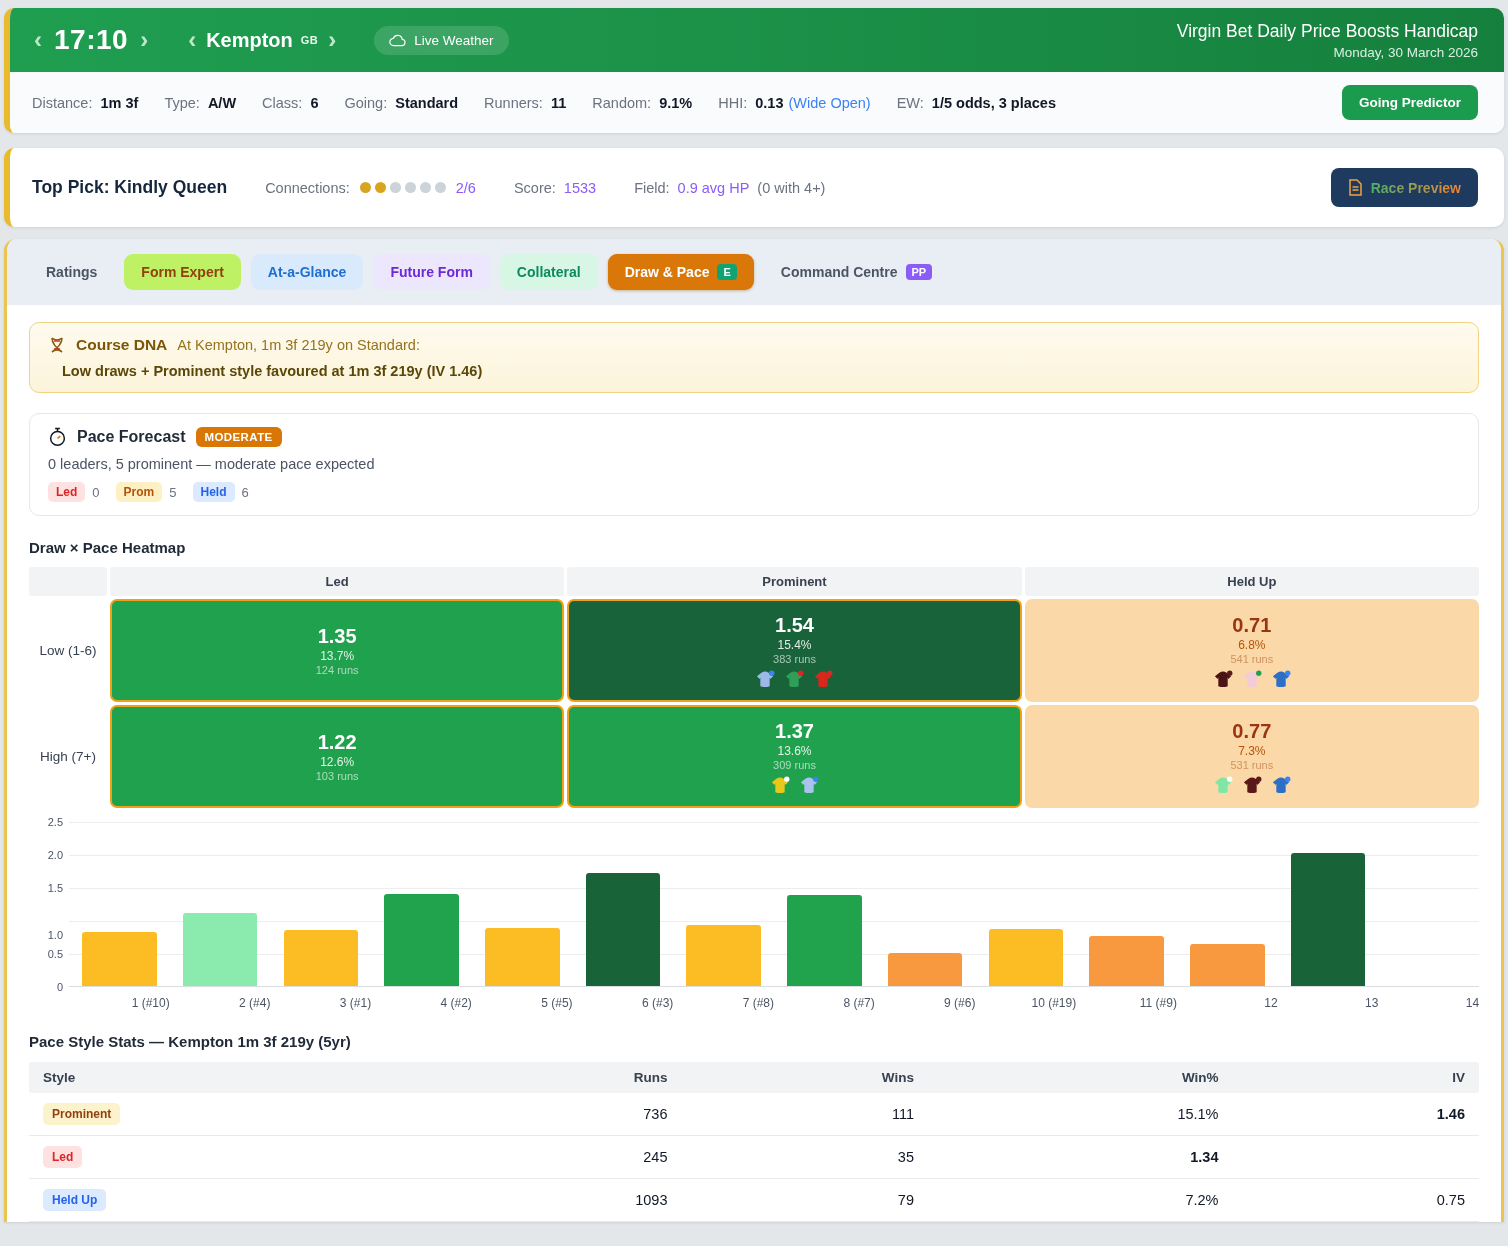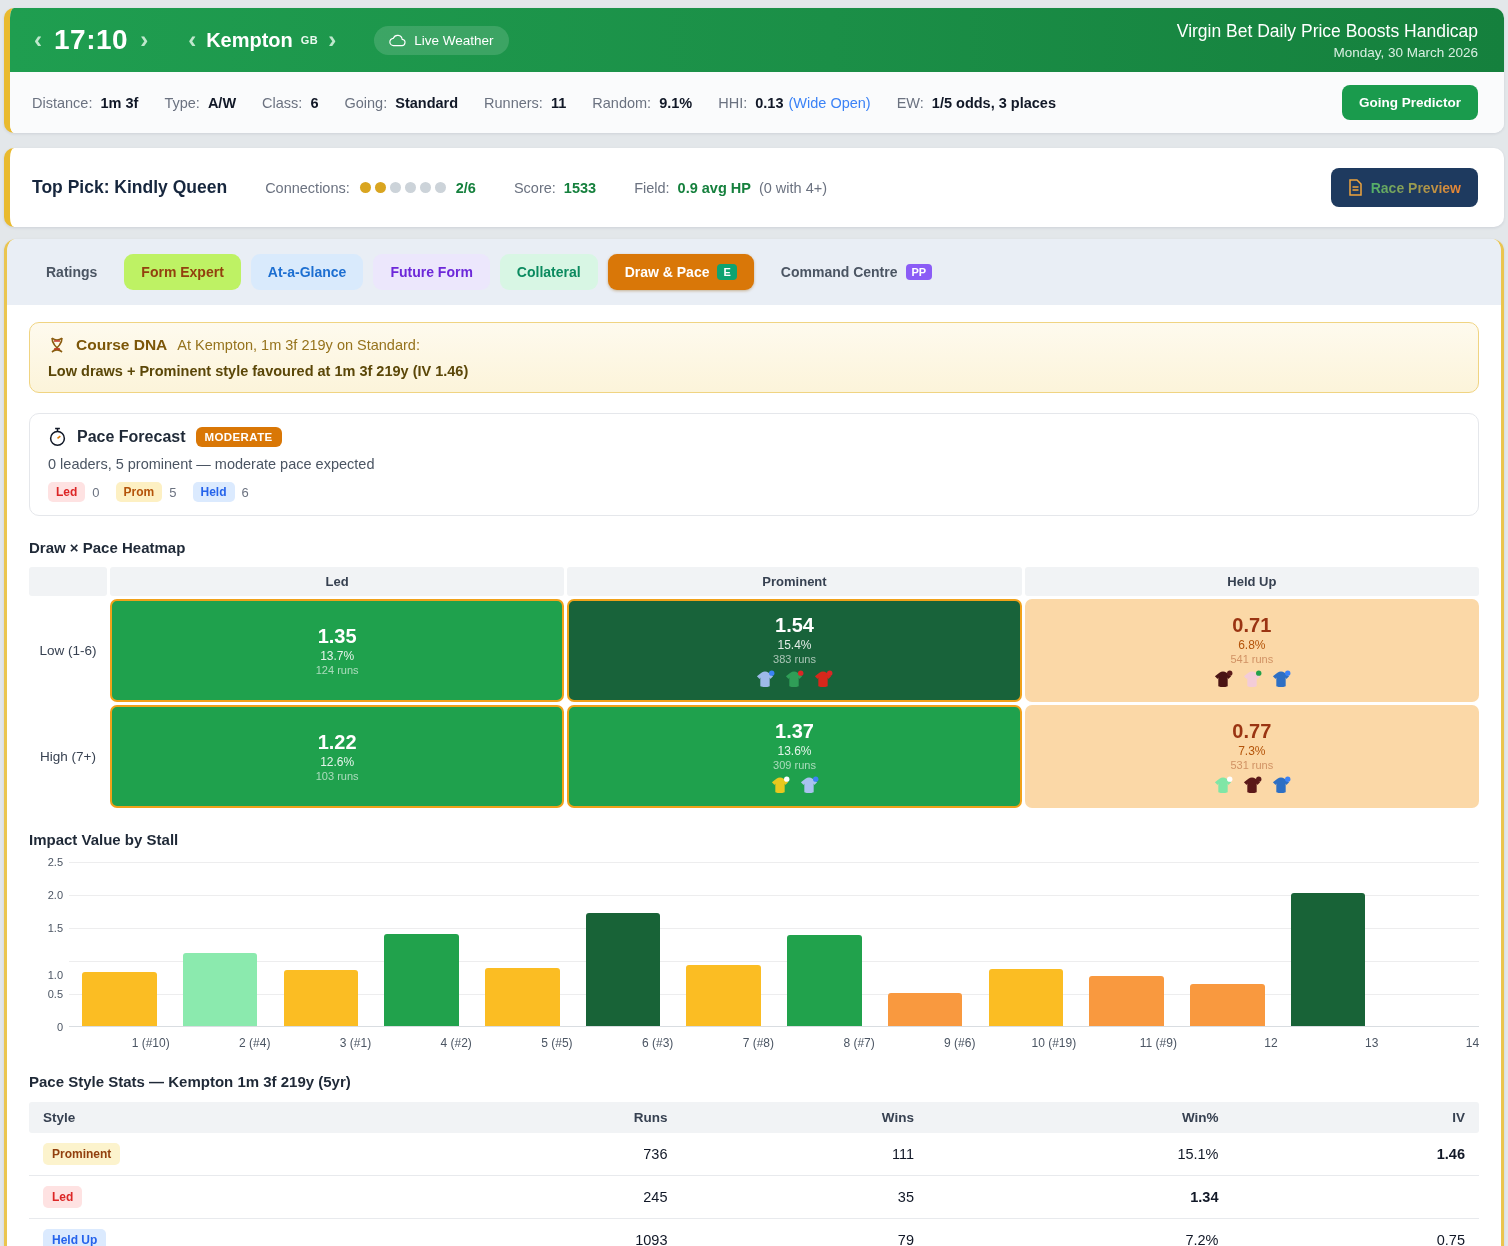--- a/index.html
+++ b/index.html
@@ -53,21 +53,21 @@
   }
 
   
   .toppick {
     margin-top:15px; display:flex; align-items:center; gap:38px;
     padding:20px 26px 20px 22px;
   }
   .tp-title { color:#16263d; font-size:17.5px; font-weight:bold; white-space:nowrap; }
   .tp-group { display:flex; align-items:center; gap:8px; font-size:14.5px; white-space:nowrap; }
   .tp-label { color:#6b7280; }
-  .tp-strong { color:#15803d; font-weight:bold; }
+  .tp-strong { color:#8b5cf6; font-weight:normal; }
   .tp-note { color:#6b7280; }
   .dots { display:flex; gap:4px; margin:0 2px; }
   .dot { width:11px; height:11px; border-radius:50%; background:#ccd3d9; display:inline-block; }
   .dot.on { background:#d9a520; }
   .race-preview {
     margin-left:auto; display:flex; align-items:center; gap:8px;
     background:#1e3a5f; border:none; cursor:pointer; border-radius:8px;
     padding:11px 17px; font-family:inherit;
   }
   .race-preview span {
@@ -96,21 +96,21 @@
   .content { padding:17px 22px 0; }
 
   .dna-box {
     border:1.5px solid #f0d482; border-radius:10px;
     background:linear-gradient(180deg,#fefaee,#fcf4da);
     padding:13px 18px;
   }
   .dna-line1 { display:flex; align-items:center; gap:10px; }
   .dna-title { font-size:15.5px; font-weight:bold; color:#7c5608; }
   .dna-sub { font-size:14.5px; color:#96731d; }
-  .dna-body { margin-top:9px; font-size:14.5px; font-weight:600; color:#5b4708; }
+  .dna-body { margin-top:9px; font-size:14.5px; font-weight:600; color:#5b4708;margin-left:14px; }
 
   .pace-box { margin-top:20px; border:1px solid #e5e7eb; border-radius:10px; padding:13px 18px; }
   .pace-line1 { display:flex; align-items:center; gap:10px; }
   .pace-title { font-size:16px; font-weight:bold; color:#1f2937; }
   .pace-badge { background:#d97706; color:#fff; font-size:11.5px; font-weight:bold;
     letter-spacing:.4px; border-radius:6px; padding:4px 9px; }
   .pace-summary { margin-top:9px; font-size:14.5px; color:#4b5563; }
   .pace-chips { margin-top:10px; display:flex; align-items:center; gap:16px; }
   .chip-group { display:flex; align-items:center; gap:7px; font-size:13px; color:#6b7280; }
   .chip { font-size:12px; font-weight:bold; border-radius:5px; padding:3px 8px; }
@@ -396,21 +396,20 @@
                 <circle cx="18.5" cy="3.5" r="3" fill="#5b1a1a"></circle>
               </svg>
               <svg width="20" height="18" viewBox="0 0 22 20">
                 <path d="M7 3 Q11 0.5 15 3 L20 7 L17 10 L16.2 8.4 L16.2 18 Q11 20 5.8 18 L5.8 8.4 L5 10 L2 7 Z" fill="#2d6fc4"></path>
                 <circle cx="18.5" cy="3.5" r="3" fill="#3b82f6"></circle>
               </svg>
             </div>
           </div>
         </div>
 
-      <div class="section-title">Impact Value by Stall</div>
       <div class="chart-wrap" id="chart">
           <div class="plot">
             <span class="ytick" style="top: 165px;">0</span>
             <div class="gridline" style="top: 132px;"></div>
             <span class="ytick" style="top: 132px;">0.5</span>
             <div class="gridline" style="top: 99px;"></div>
             <span class="ytick" style="top: 113px;">1.0</span>
             <div class="gridline" style="top: 66px;"></div>
             <span class="ytick" style="top: 66px;">1.5</span>
             <div class="gridline" style="top: 33px;"></div>

